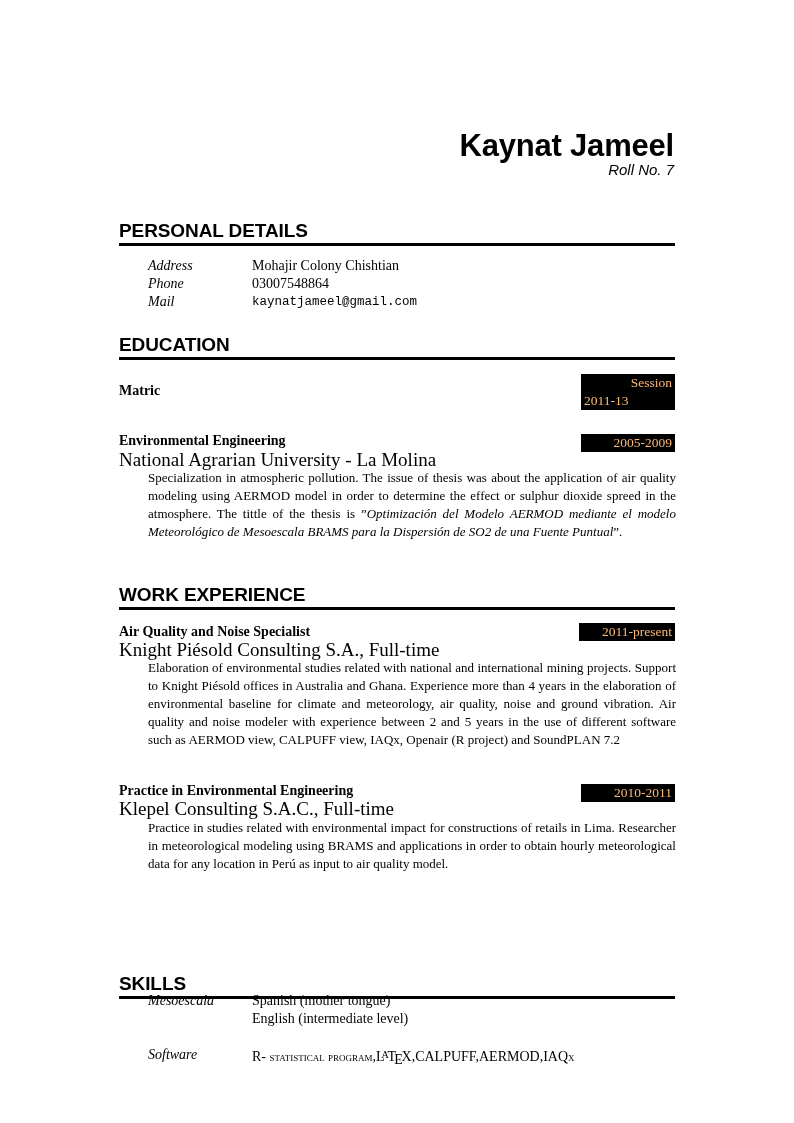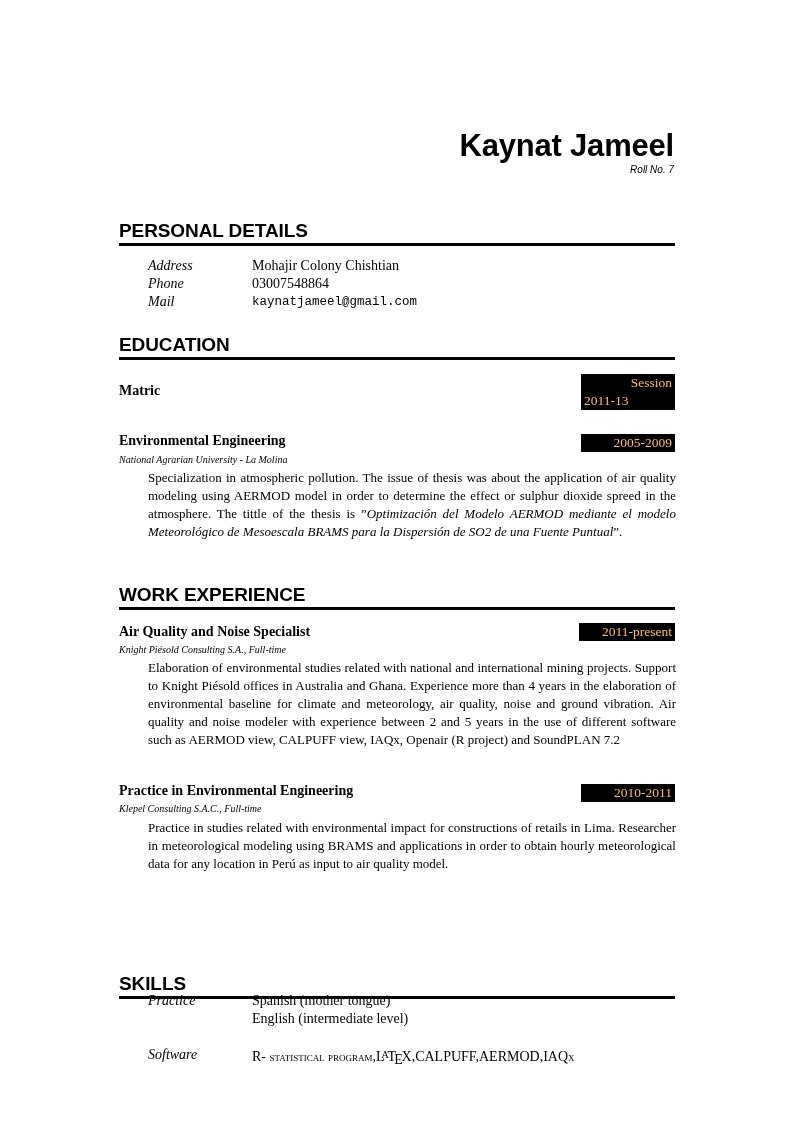--- a/index.html
+++ b/index.html
@@ -1,32 +1,32 @@
 <!DOCTYPE html>
 <html><head>
   <meta charset="utf-8">
   <style>
     html, body { margin: 0; padding: 0; background: #ffffff; }
     body { width: 794px; height: 1123px; position: relative; overflow: hidden; color: #000; }
     .mono { font-family: "Liberation Mono", "DejaVu Sans Mono", monospace; }
 
     .header { position: absolute; right: 120px; top: 128px; text-align: right; }
     .name { font-family: "Liberation Sans", sans-serif; font-weight: bold; font-size: 31px; line-height: 36px; letter-spacing: -0.2px; }
-    .roll { font-family: "Liberation Sans", sans-serif; font-style: italic; font-size: 10px; line-height: 16px; margin-top: -2px; }
+    .roll { font-family: "Liberation Sans", sans-serif; font-style: italic; font-size: 15px; line-height: 16px; margin-top: -2px; }
 
     .section { position: absolute; left: 119px; width: 556px; }
     .section-title { font-family: "Liberation Sans", sans-serif; font-weight: bold; font-size: 19px; line-height: 20px; letter-spacing: -0.1px; }
     .rule { height: 3px; background: #000; margin-top: 2px; }
 
     .kv { position: absolute; font-family: "Liberation Serif", serif; font-size: 14px; line-height: 18px; }
     .kv-label { position: absolute; left: 148px; font-style: italic; }
     .kv-value { position: absolute; left: 252px; white-space: nowrap; }
 
     .entry-title { position: absolute; left: 119px; font-family: "Liberation Serif", serif; font-weight: bold; font-size: 14px; line-height: 18px; }
-    .entry-sub { position: absolute; left: 119px; font-family: "Liberation Serif", serif; font-style: italic; font-size: 10px; line-height: 18px; }
+    .entry-sub { position: absolute; left: 119px; font-family: "Liberation Serif", serif; font-size: 19px; line-height: 18px; }
     .entry-body { position: absolute; left: 148px; width: 528px; font-family: "Liberation Serif", serif; font-size: 13px; line-height: 18px; text-align: justify; }
     .entry-body .it { font-style: italic; }
 
     .badge { position: absolute; right: 119px; background: #000; color: #fdba74; font-family: "Liberation Serif", serif; font-size: 13.5px; line-height: 18px; padding: 0 3px; text-align: right; }
     .badge.two { width: 88px; text-align: left; }
     .badge.two .l1 { display: block; text-align: right; }
     .badge.two .l2 { display: block; text-align: left; }
 
     .sc { font-variant: small-caps; font-size: 13px; }
     .latex { font-family: "Liberation Serif", serif; }
@@ -90,21 +90,21 @@
 <div class="badge" style="top:784px;width:88px;">2010-2011</div>
 <div class="entry-sub" style="top:800px;">Klepel Consulting S.A.C., Full-time</div>
 <div class="entry-body" style="top:819px;">Practice in studies related with environmental impact for constructions of retails in Lima. Researcher in meteorological modeling using BRAMS and applications in order to obtain hourly meteorological data for any location in Perú as input to air quality model.</div>
 
 <div class="section" style="top:956px;margin-top:18px;">
   <div class="section-title">SKILLS</div>
   <div class="rule"></div>
 </div>
 
 <div class="kv" style="top:992px;left:0;width:794px;height:36px;">
-  <span class="kv-label">Practice</span>
+  <span class="kv-label">Mesoescala</span>
   <span class="kv-value" style="top:0;">Spanish (mother tongue)</span>
   <span class="kv-value" style="top:18px;">English (intermediate level)</span>
 </div>
 
 <div class="kv" style="top:1046px;left:0;width:786px;height:18px;padding-left:48px;">
   <span class="kv-label">Software</span>
   <span class="kv-value"><span>R- </span><span class="sc">statistical program</span><span>,</span><span class="latex"><span>L</span><span class="a">A</span><span>T</span><span class="e">E</span><span>X</span></span><span>,CALPUFF,AERMOD,IAQ</span><span class="sc">x</span></span>
 </div>
 
 </body></html>

